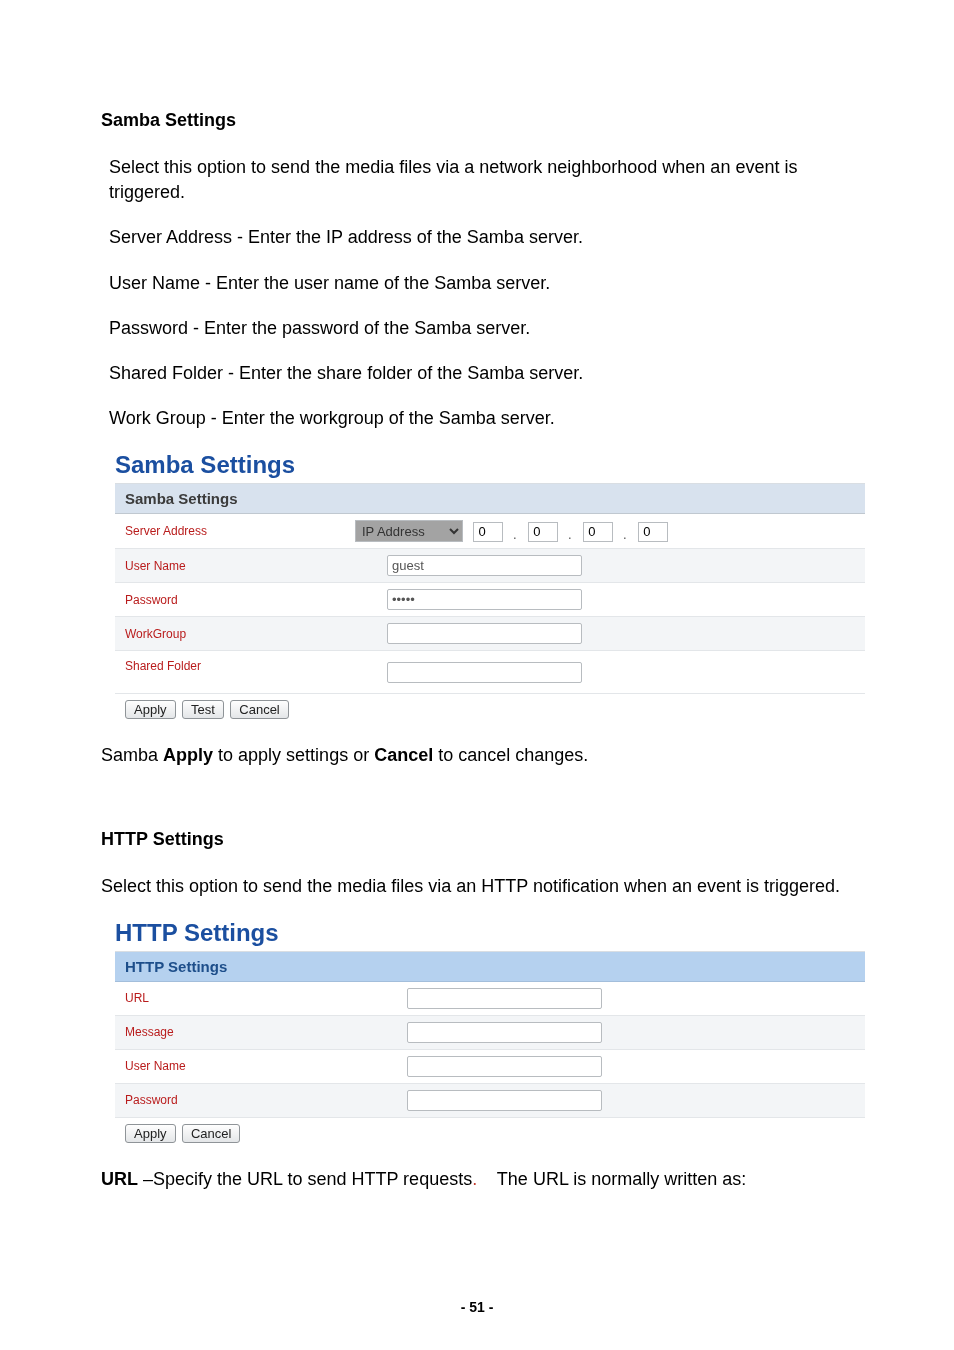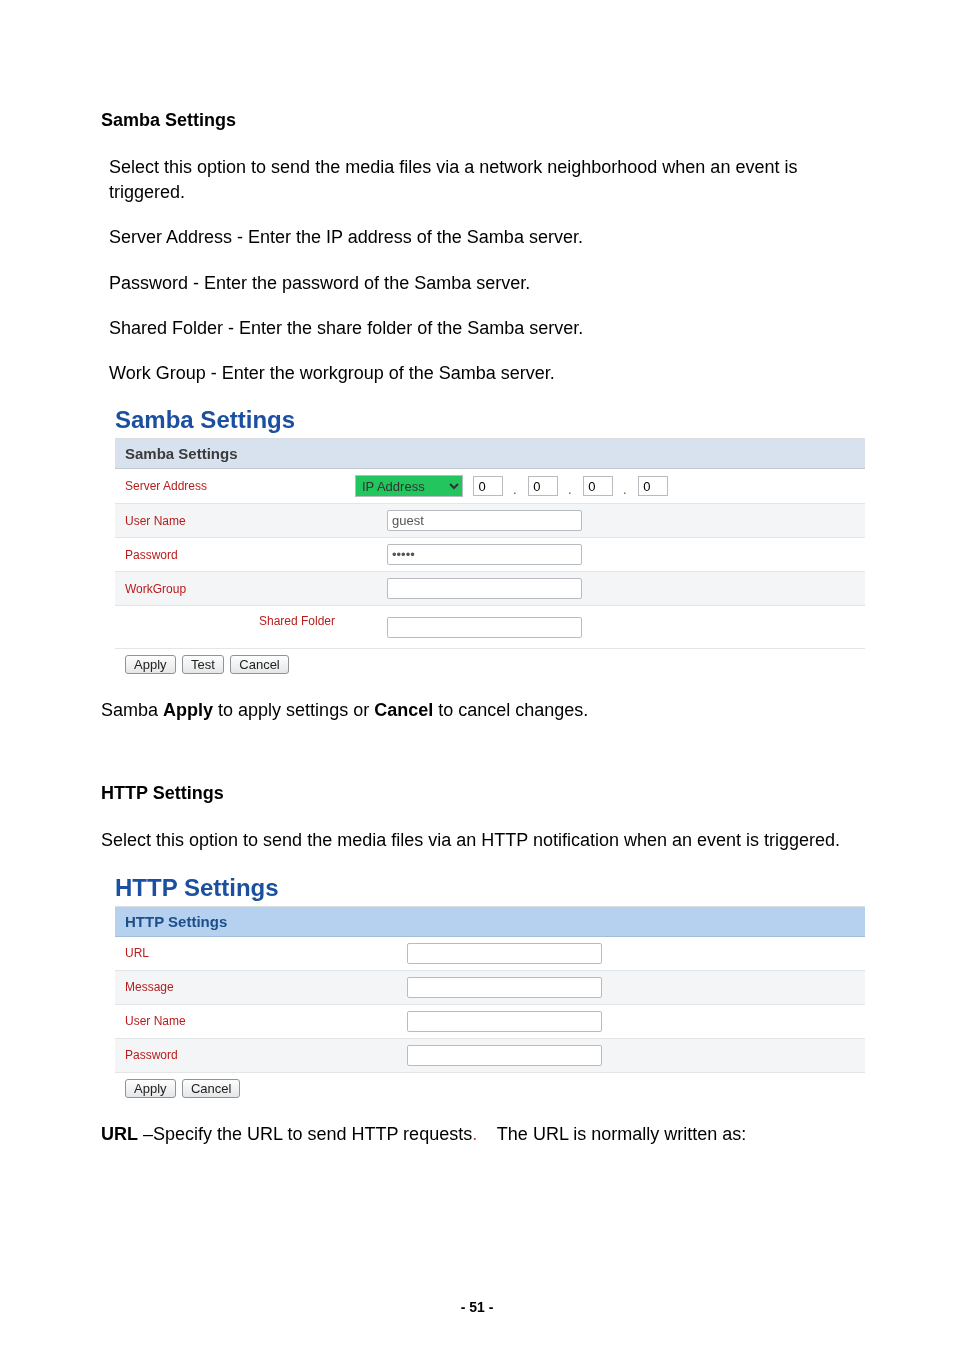--- a/index.html
+++ b/index.html
@@ -80,21 +80,21 @@
     box-sizing: border-box;
     margin-left: 32px;
   }
   .select-ip {
     width: 108px;
     height: 22px;
     border: 1px solid #b8bcc0;
     font-size: 13px;
     font-family: Verdana, Arial, sans-serif;
     color: #333;
-    background: #22c55e;
+    background: #a3a3a3;
     padding: 0 2px;
   }
   .octet {
     width: 30px;
     height: 20px;
     border: 1px solid #b8bcc0;
     text-align: left;
     font-size: 13px;
     padding: 0 4px;
     margin-left: 6px;
@@ -153,20 +153,21 @@
 </style>
 </head>
 <body>
 
 <div class="page">
 
   <div class="heading">Samba Settings</div>
 
   <div class="para">Select this option to send the media files via a network neighborhood when an event is triggered.</div>
   <div class="para">Server Address - Enter the IP address of the Samba server.</div>
+  <div class="para">User Name - Enter the user name of the Samba server.</div>
   <div class="para">Password - Enter the password of the Samba server.</div>
   <div class="para">Shared Folder - Enter the share folder of the Samba server.</div>
   <div class="para">Work Group - Enter the workgroup of the Samba server.</div>
 
   <div class="panel-title">Samba Settings</div>
 
   <table class="settings-panel">
     <tbody>
         <tr>
       <td class="panel-header" colspan="2">Samba Settings</td>
@@ -198,21 +199,21 @@
         <input class="text-input" type="text" value="•••••" style="">
       </td>
     </tr>
     <tr class="panel-row alt">
       <td class="label-cell">WorkGroup</td>
       <td class="input-cell">
         <input class="text-input" type="text" value="" style="">
       </td>
     </tr>
     <tr class="panel-row">
-      <td class="label-cell" style="padding-bottom:20px;text-align:right;">Shared Folder</td>
+      <td class="label-cell" style="padding-bottom:20px;">Shared Folder</td>
       <td class="input-cell">
         <input class="text-input" type="text" value="" style="">
       </td>
     </tr>
     <tr class="panel-row">
       <td class="btn-row" colspan="2">
         <button class="btn">Apply</button>
         <button class="btn">Test</button>
         <button class="btn">Cancel</button>
       </td>

